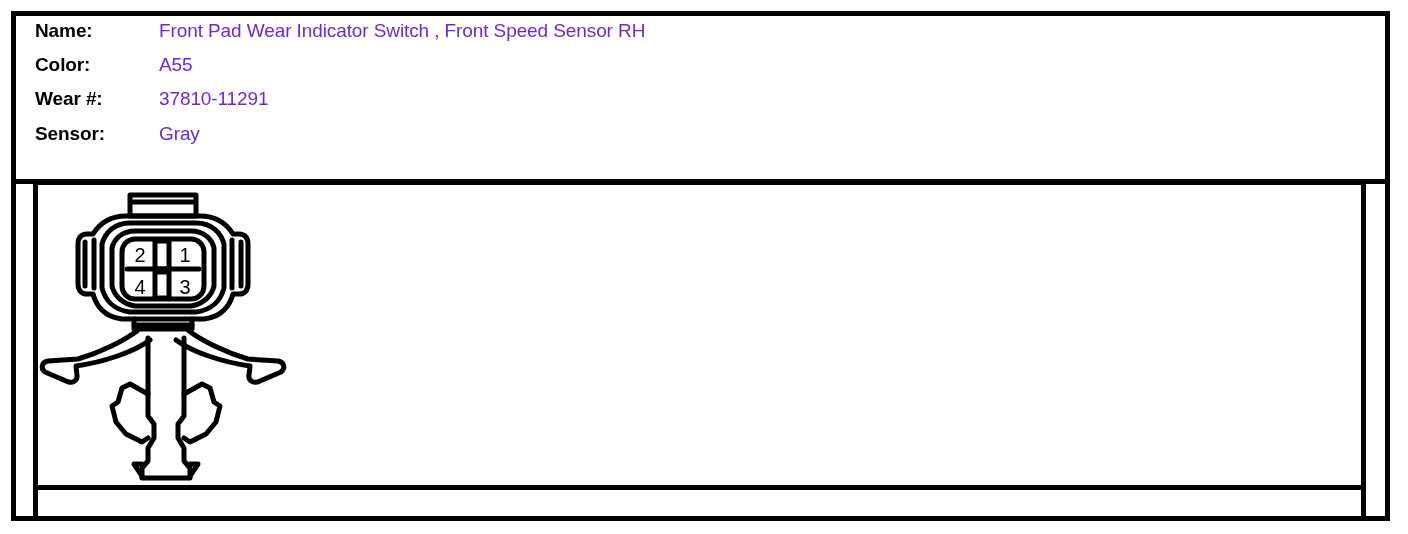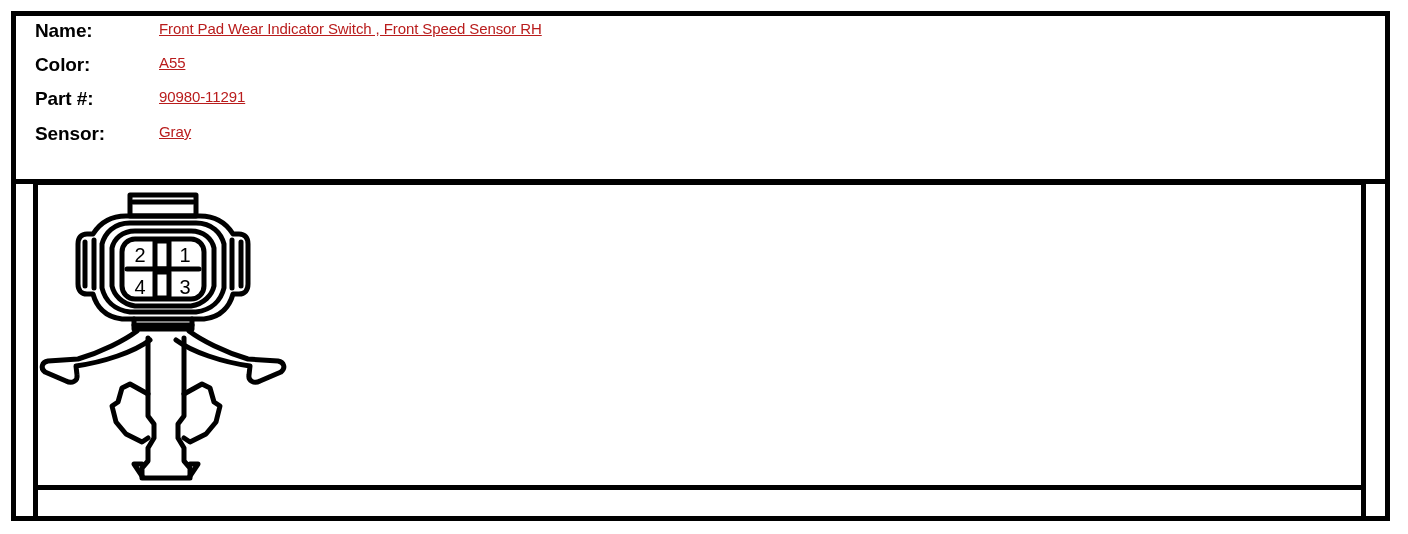--- a/index.html
+++ b/index.html
@@ -60,25 +60,24 @@
     top: 0;
     font-size: 19px;
     font-weight: bold;
     color: #000000;
     letter-spacing: -0.1px;
   }
   .spec-value {
     position: absolute;
     left: 143px;
     top: 0;
-    font-size: 15px;
+    font-size: 19px;
     font-weight: normal;
-    color: #b91c1c;
+    color: #6d28d9;
     letter-spacing: -0.1px;
-    text-decoration: underline;
   }
 
   
   .header-divider {
     position: absolute;
     left: 16px;
     top: 179px;
     width: 1374px;
     height: 5px;
     background: #000000;
@@ -130,22 +129,22 @@
       <span class="spec-label">Name:</span>
       <span class="spec-value">Front Pad Wear Indicator Switch , Front Speed Sensor RH</span>
     </div>
 
     <div class="spec-row r1">
       <span class="spec-label">Color:</span>
       <span class="spec-value">A55</span>
     </div>
 
     <div class="spec-row r2">
-      <span class="spec-label">Part #:</span>
-      <span class="spec-value">90980-11291</span>
+      <span class="spec-label">Wear #:</span>
+      <span class="spec-value">37810-11291</span>
     </div>
 
     <div class="spec-row r3">
       <span class="spec-label">Sensor:</span>
       <span class="spec-value">Gray</span>
     </div>
 
   </div>
 
   <div class="header-divider"></div>

